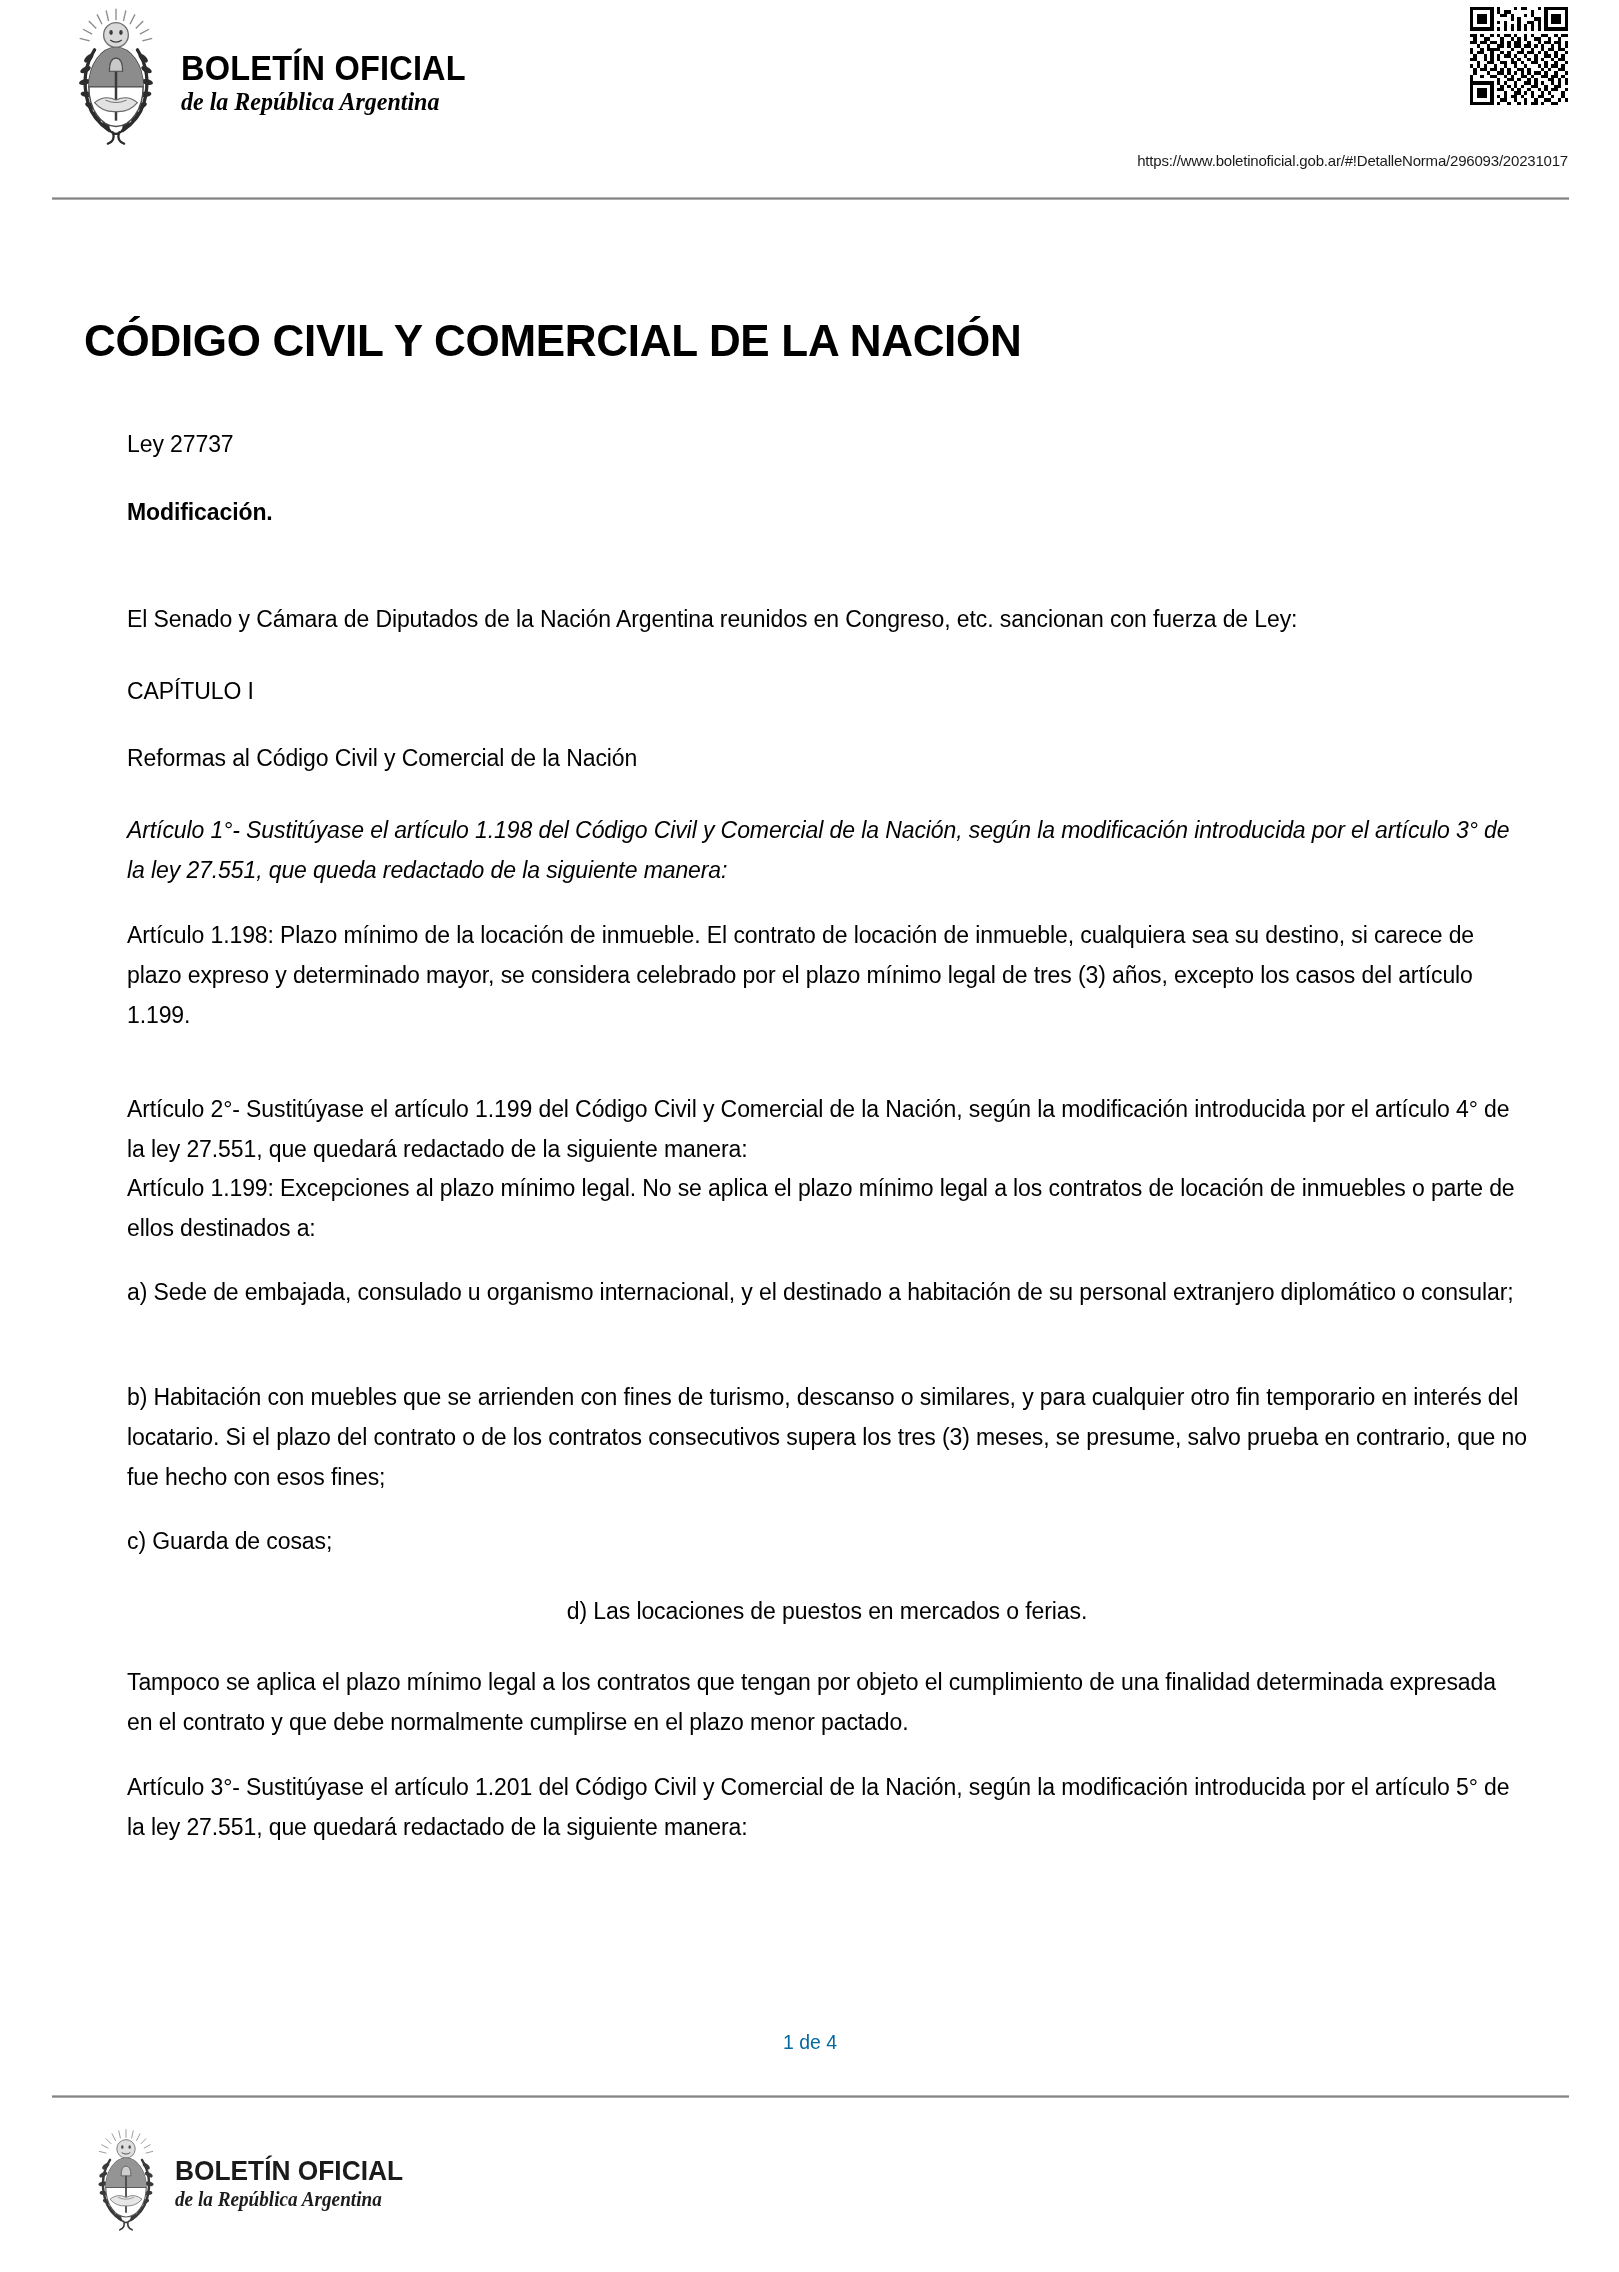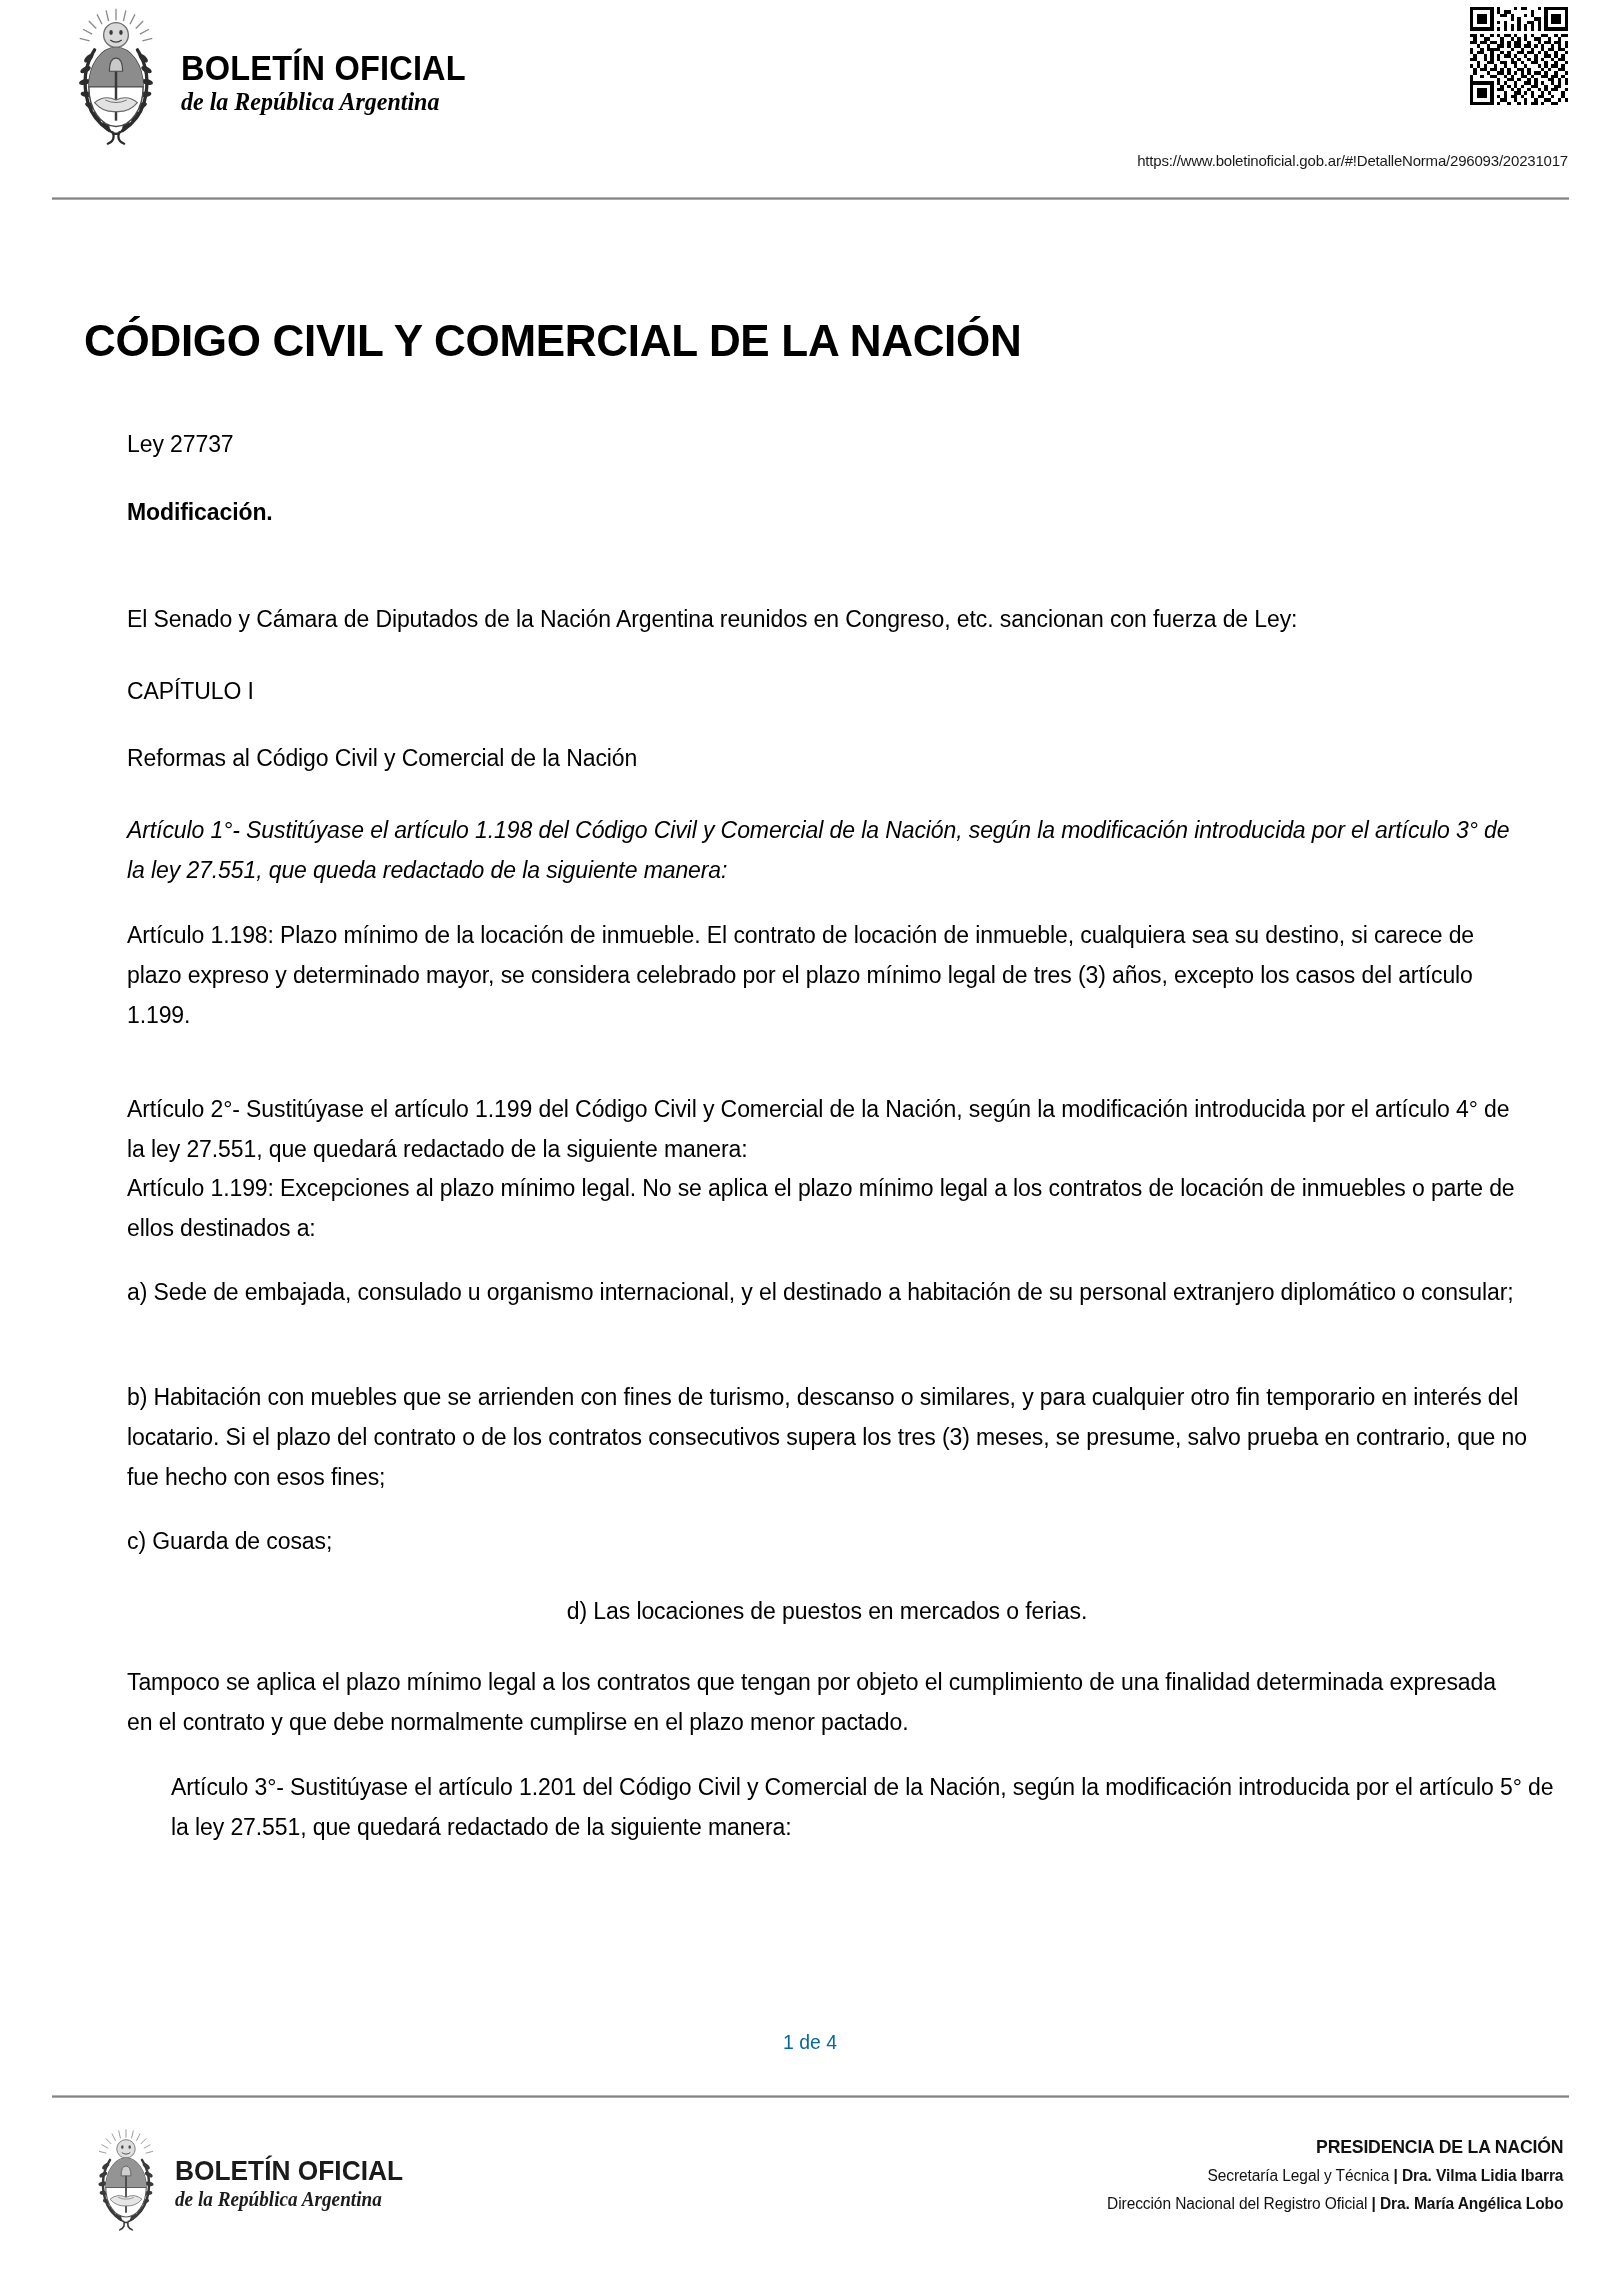--- a/index.html
+++ b/index.html
@@ -426,21 +426,21 @@
   <p class="para" style="top:527px;">Reformas al Código Civil y Comercial de la Nación</p>
   <p class="para" style="top:599px;font-style:italic;">Artículo 1°- Sustitúyase el artículo 1.198 del Código Civil y Comercial de la Nación, según la modificación introducida por el artículo 3° de la ley 27.551, que queda redactado de la siguiente manera:</p>
   <p class="para" style="top:704px;">Artículo 1.198: Plazo mínimo de la locación de inmueble. El contrato de locación de inmueble, cualquiera sea su destino, si carece de plazo expreso y determinado mayor, se considera celebrado por el plazo mínimo legal de tres (3) años, excepto los casos del artículo 1.199.</p>
   <p class="para" style="top:850px;margin-top:28px;">Artículo 2°- Sustitúyase el artículo 1.199 del Código Civil y Comercial de la Nación, según la modificación introducida por el artículo 4° de la ley 27.551, que quedará redactado de la siguiente manera:</p>
   <p class="para" style="top:957px;">Artículo 1.199: Excepciones al plazo mínimo legal. No se aplica el plazo mínimo legal a los contratos de locación de inmuebles o parte de ellos destinados a:</p>
   <p class="para" style="top:1061px;">a) Sede de embajada, consulado u organismo internacional, y el destinado a habitación de su personal extranjero diplomático o consular;</p>
   <p class="para" style="top:1166px;">b) Habitación con muebles que se arrienden con fines de turismo, descanso o similares, y para cualquier otro fin temporario en interés del locatario. Si el plazo del contrato o de los contratos consecutivos supera los tres (3) meses, se presume, salvo prueba en contrario, que no fue hecho con esos fines;</p>
   <p class="para" style="top:1310px;">c) Guarda de cosas;</p>
   <p class="para" style="top:1380px;text-align:center;">d) Las locaciones de puestos en mercados o ferias.</p>
   <p class="para" style="top:1451px;">Tampoco se aplica el plazo mínimo legal a los contratos que tengan por objeto el cumplimiento de una finalidad determinada expresada en el contrato y que debe normalmente cumplirse en el plazo menor pactado.</p>
-  <p class="para" style="top:1556px;margin-left:44px;">Artículo 3°- Sustitúyase el artículo 1.201 del Código Civil y Comercial de la Nación, según la modificación introducida por el artículo 5° de la ley 27.551, que quedará redactado de la siguiente manera:</p>
+  <p class="para" style="top:1556px;">Artículo 3°- Sustitúyase el artículo 1.201 del Código Civil y Comercial de la Nación, según la modificación introducida por el artículo 5° de la ley 27.551, que quedará redactado de la siguiente manera:</p>
 </div>
 
 <div class="page-number">1 de 4</div>
 <div class="footer-rule"></div>
 
 <div class="footer">
 
   <div class="footer-brand">
     <svg class="footer-coat" viewBox="0 0 120 176" aria-hidden="true">
       <g stroke="#9a9a9a" stroke-width="1.6" fill="none">
@@ -486,27 +486,14 @@
       <path d="M52 78 q0 -16 8 -16 q8 0 8 16 z" fill="#cfcfcf" stroke="#5a5a5a" stroke-width="1.4"></path>
       <path d="M34 116 q12 -10 26 -3 q14 -7 26 3 q-10 12 -26 11 q-16 1 -26 -11 z" fill="#e6e6e6" stroke="#777" stroke-width="1.4"></path>
       <path d="M47 113 q13 6 26 0" stroke="#777" stroke-width="1.1" fill="none"></path>
     </svg>
     <div class="footer-brand-text">
       <div class="footer-line1">BOLETÍN OFICIAL</div>
       <div class="footer-line2">de la República Argentina</div>
     </div>
   </div>
 
-  <div class="footer-sign">
-    <div class="sign-title">PRESIDENCIA DE LA NACIÓN</div>
-    <div class="sign-row">
-      <span>Secretaría Legal y Técnica</span>
-      <span class="sign-sep">|</span>
-      <b>Dra. Vilma Lidia Ibarra</b>
-    </div>
-    <div class="sign-row">
-      <span>Dirección Nacional del Registro Oficial</span>
-      <span class="sign-sep">|</span>
-      <b>Dra. María Angélica Lobo</b>
-    </div>
-  </div>
 </div>
 
 
 </body></html>

